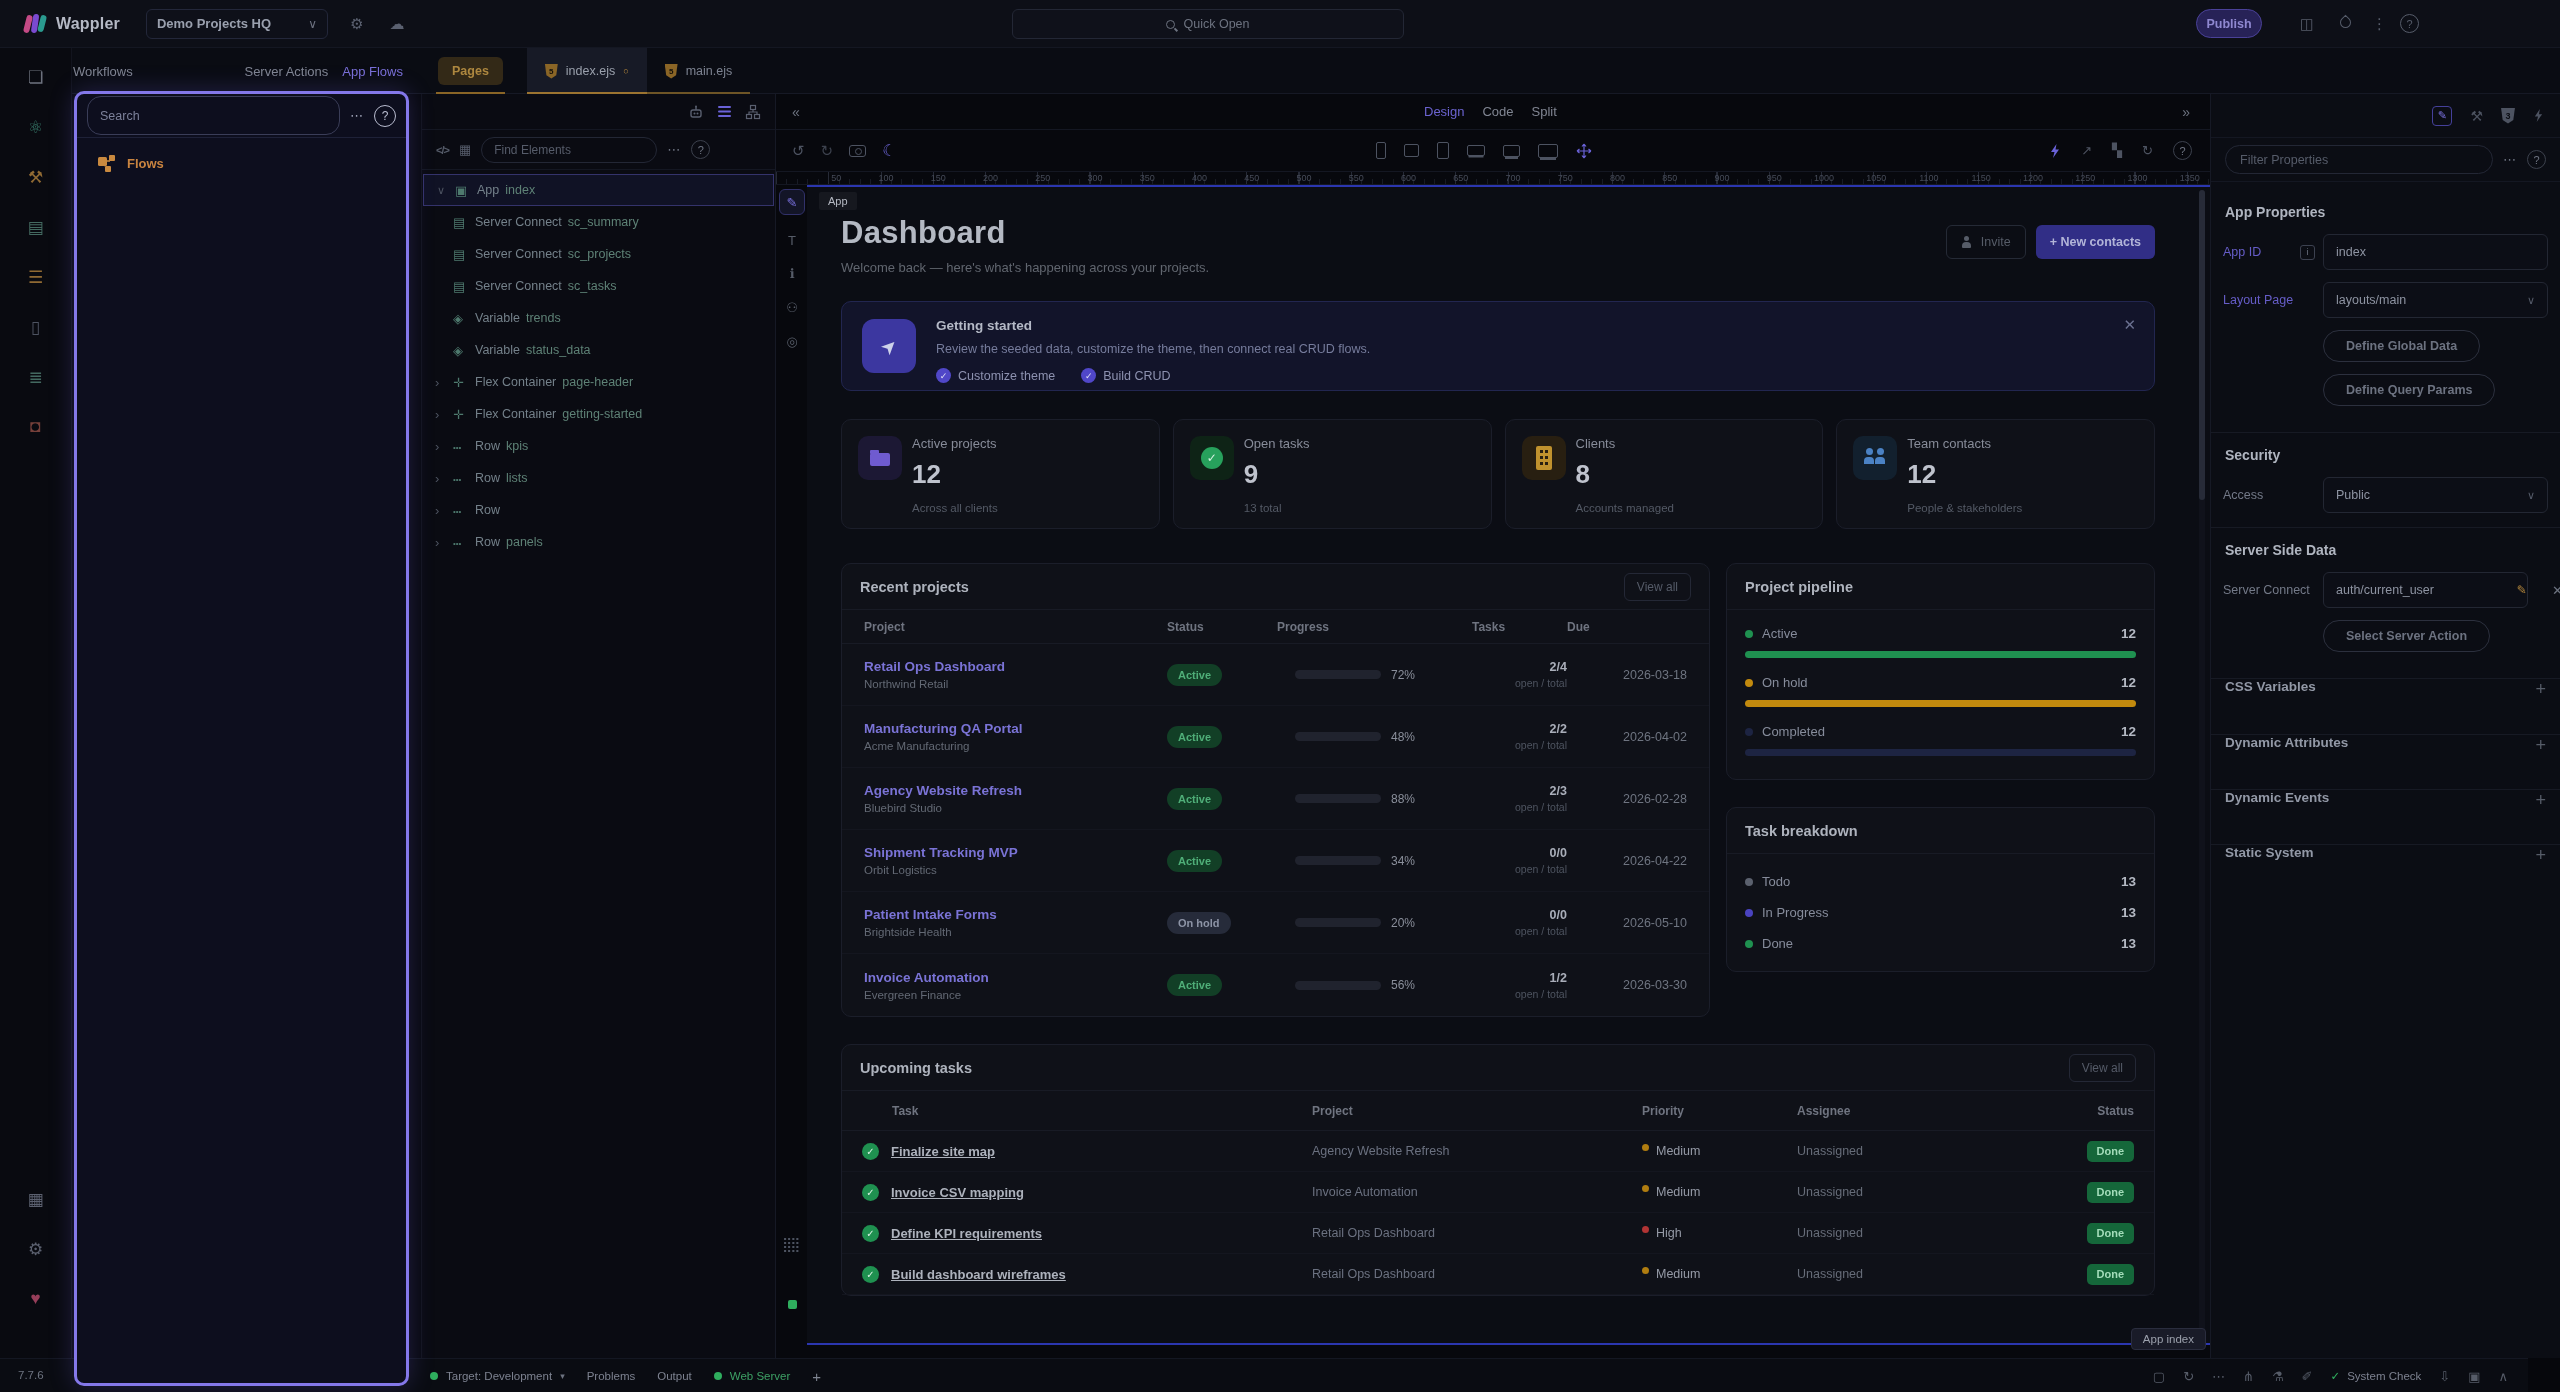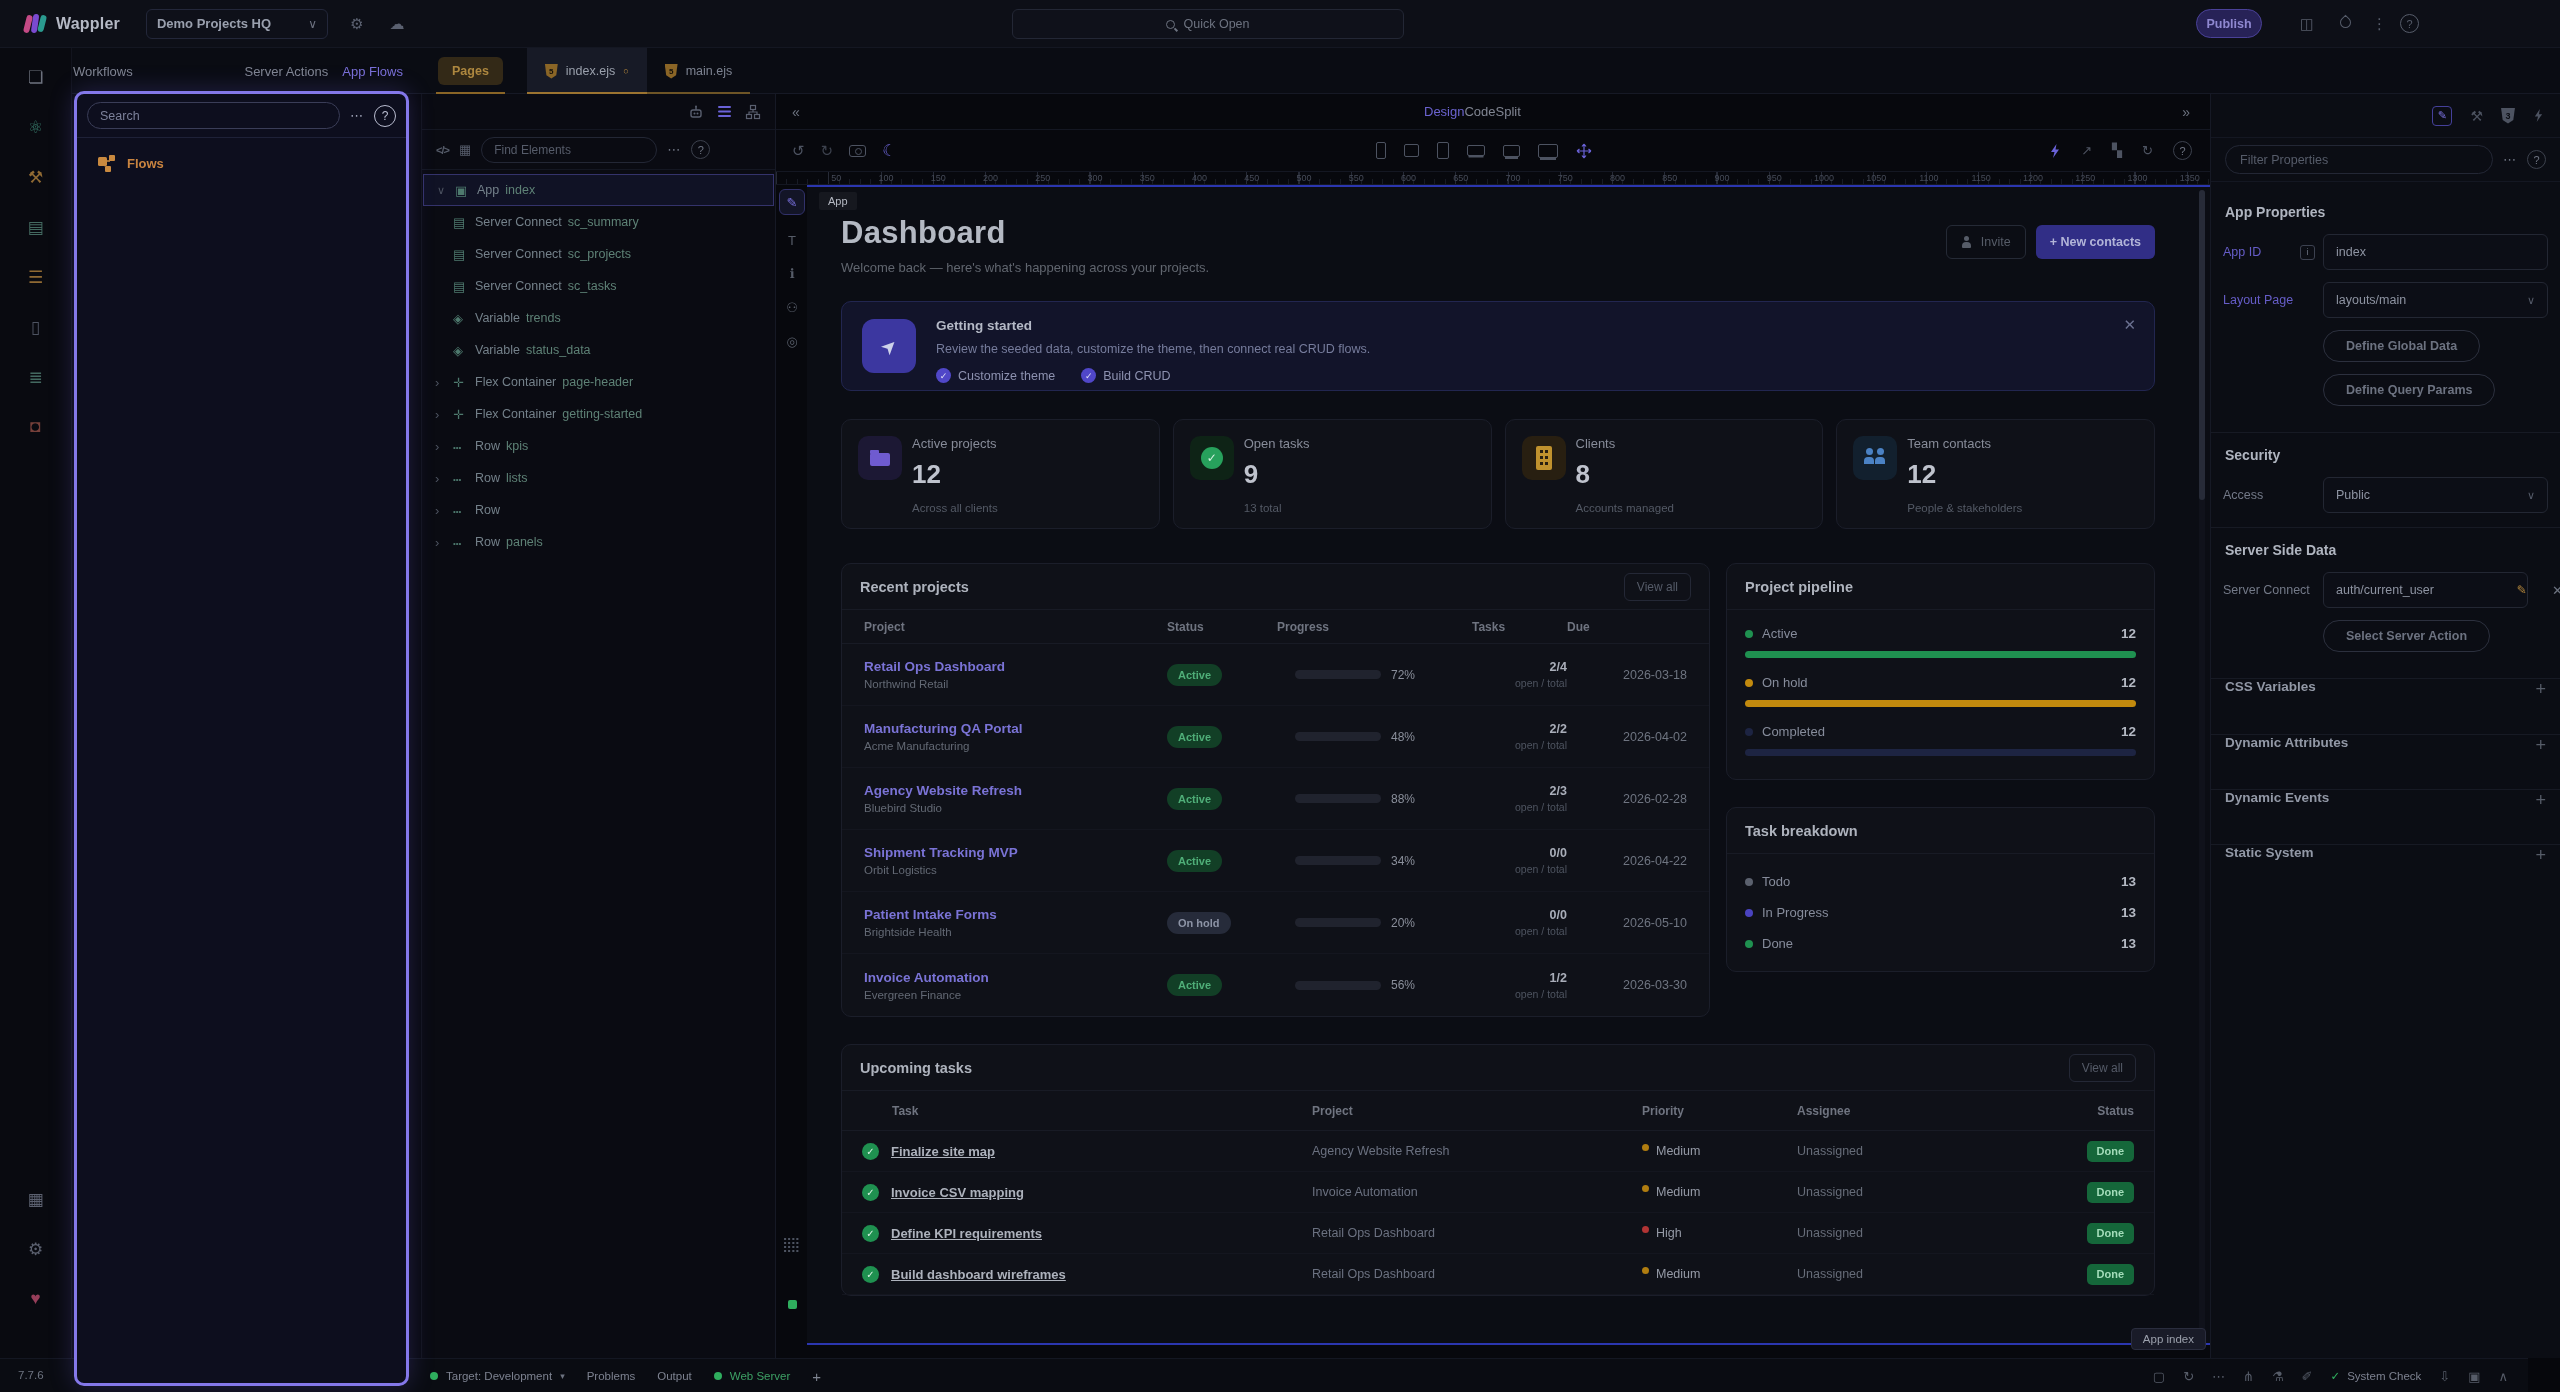--- a/index.html
+++ b/index.html
@@ -71,21 +71,21 @@
   .ticon.variable::before{content:"◈";font-size:13px;}
   .ticon.flex::before{content:"✛";font-size:13px;}
   .ticon.row::before{content:"•••";font-size:8px;letter-spacing:0;}
   .ttype{color:#74818a;margin-right:6px;white-space:pre;}
   .tname{color:#5e8276;}
 
   
   #canvascol{position:absolute;left:776px;top:94px;width:1434px;height:1264px;background:#07080d;}
   .crow1{height:36px;border-bottom:1px solid #141722;position:relative;display:flex;align-items:center;}
   .crow1 .collapse{margin-left:16px;color:#6d7380;font-size:14px;}
-  .viewswitch{position:absolute;left:648px;display:flex;font-size:13px;}
+  .viewswitch{position:absolute;left:648px;display:flex;gap:18px;font-size:13px;}
   .viewswitch .vs{color:#808592;}
   .viewswitch .vs.active{color:#6b63d0;}
   .crow1 .expand{position:absolute;right:20px;color:#6d7380;font-size:14px;}
   .crow2{height:42px;border-bottom:1px solid #141722;position:relative;display:flex;align-items:center;padding:0 16px;}
   .c2l{display:flex;align-items:center;gap:16px;}
   .uico{color:#4d5361;font-size:15px;}
   .camera{position:relative;width:17px;height:12px;border:1.5px solid #4d5361;border-radius:3px;}
   .camera::before{content:"";position:absolute;left:5px;top:2px;width:5px;height:5px;border:1.5px solid #4d5361;border-radius:50%;}
   .moon{color:#6f67dc;font-size:16px;}
   .devices{position:absolute;left:600px;display:flex;align-items:center;gap:18px;}
@@ -244,21 +244,21 @@
   .gdot{width:8px;height:8px;border-radius:50%;background:#2fae5e;display:inline-block;}
   .sb-item{display:flex;align-items:center;gap:8px;}
   .sb-green{color:#3da165;}
   .sb-plus{font-size:15px;color:#7e8490;}
   #sb-right{position:absolute;right:20px;top:0;height:34px;display:flex;align-items:center;gap:18px;color:#565c68;font-size:13px;}
   #sb-right .syscheck{display:flex;align-items:center;gap:7px;font-size:11.5px;color:#7d8290;}
 
   
   #appflows{position:absolute;left:74px;top:91px;width:335px;height:1295px;background:#0d0e1e;border:3px solid #8478ea;border-radius:10px;z-index:20;box-shadow:0 0 24px rgba(110,96,230,.25);}
   .af-search-row{height:44px;display:flex;align-items:center;gap:10px;padding:0 10px;border-bottom:1px solid #1e2138;}
-  .af-search{flex:1;height:27px;border:1px solid #3a3d58;border-radius:14px;background:transparent;color:#4d7c0f;font-size:12.5px;padding:0 12px;outline:none;}
+  .af-search{flex:1;height:39px;border:1px solid #3a3d58;border-radius:14px;background:transparent;color:#4d7c0f;font-size:12.5px;padding:0 12px;outline:none;}
   .af-search::placeholder{color:#7c819a;}
   .af-dots{color:#9ca0b5;font-size:13px;letter-spacing:1px;}
   .af-help{width:22px;height:22px;border:1.5px solid #b9bdd0;border-radius:50%;color:#b9bdd0;font-size:12px;display:flex;align-items:center;justify-content:center;flex:none;}
   .af-item{display:flex;align-items:center;gap:10px;height:34px;margin-top:8px;padding-left:20px;}
   .af-label{color:#c98440;font-size:13px;font-weight:600;}
 </style>
 </head>
 <body>
 
 <div id="stage">

